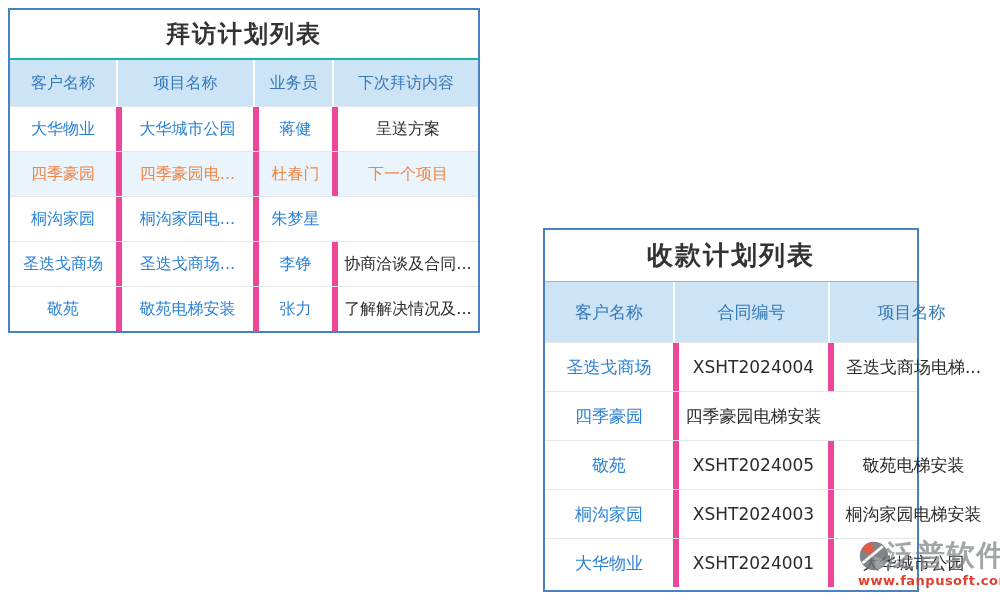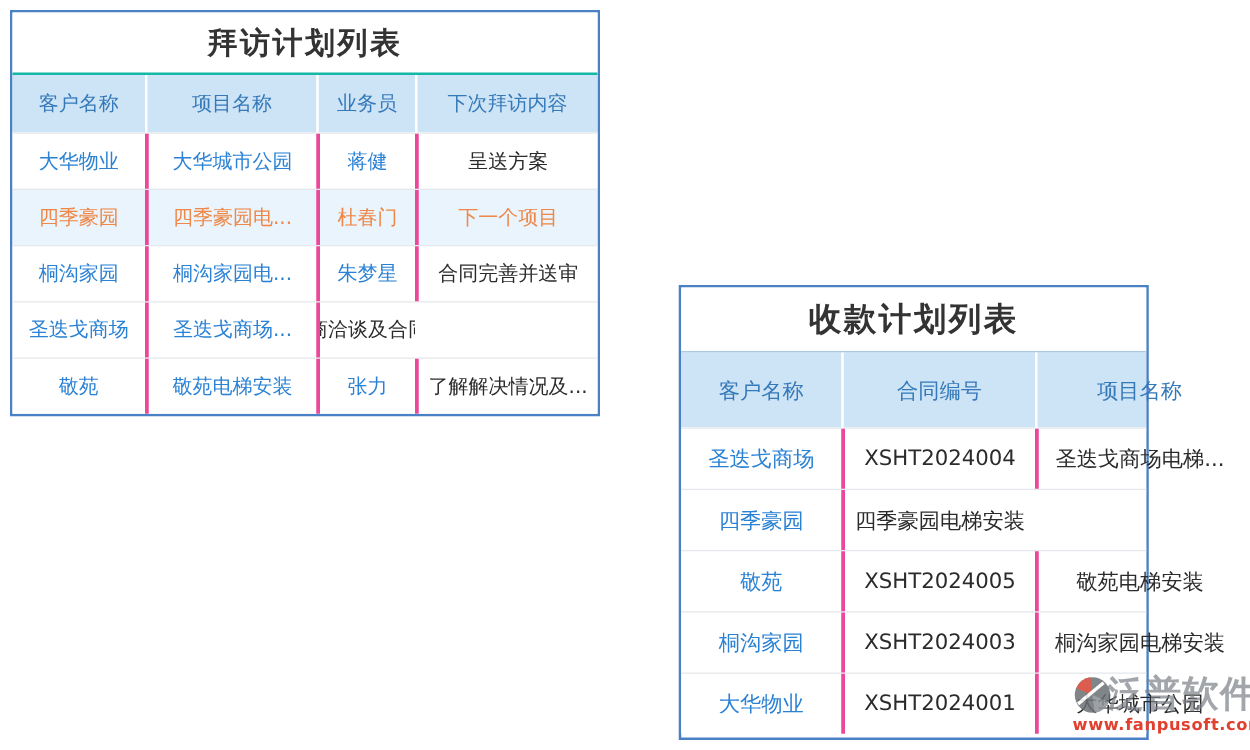--- a/index.html
+++ b/index.html
@@ -36,21 +36,21 @@
     border-left: 2px solid #ffffff; white-space: nowrap; overflow: hidden;
   }
   .header-cell:first-child { border-left: none; }
 
   .t-row { display: grid; background: #ffffff; }
   #visit-panel .t-row   { grid-template-columns: 106px 137px 79px 146px; height: 45px; font-size: 16px; border-top: 1px solid #e4e8ec; }
   #payment-panel .t-row { grid-template-columns: 128px 155px 165px;      height: 49px; font-size: 17px; border-top: 1px solid #e4e8ec; }
 
   .cell {
     display: flex; align-items: center; justify-content: center;
-    border-left: 3px solid #ec4899;
+    border-left: 6px solid #ec4899;
     white-space: nowrap; overflow: hidden;
     padding: 0 4px;
   }
   .cell:first-child { border-left: none; }
 
   .link  { color: #2b82d5; cursor: pointer; }
   .plain { color: #2b2b2b; }
 
   .t-row.highlighted { background: #eaf4fc; }
   .t-row.highlighted .cell { color: #ee8747; }
@@ -91,25 +91,25 @@
       <div class="t-row highlighted">
         <div class="cell link">四季豪园</div>
         <div class="cell link">四季豪园电...</div>
         <div class="cell link">杜春门</div>
         <div class="cell plain">下一个项目</div>
       </div>
       <div class="t-row">
         <div class="cell link">桐沟家园</div>
         <div class="cell link">桐沟家园电...</div>
         <div class="cell link">朱梦星</div>
-        <div class="cell plain">合同完善并送审</div>
       </div>
       <div class="t-row">
         <div class="cell link">圣迭戈商场</div>
         <div class="cell link">圣迭戈商场...</div>
+        <div class="cell link">李铮</div>
         <div class="cell plain">协商洽谈及合同...</div>
       </div>
       <div class="t-row">
         <div class="cell link">敬苑</div>
         <div class="cell link">敬苑电梯安装</div>
         <div class="cell link">张力</div>
         <div class="cell plain">了解解决情况及...</div>
       </div>
     </div>
 </div>

